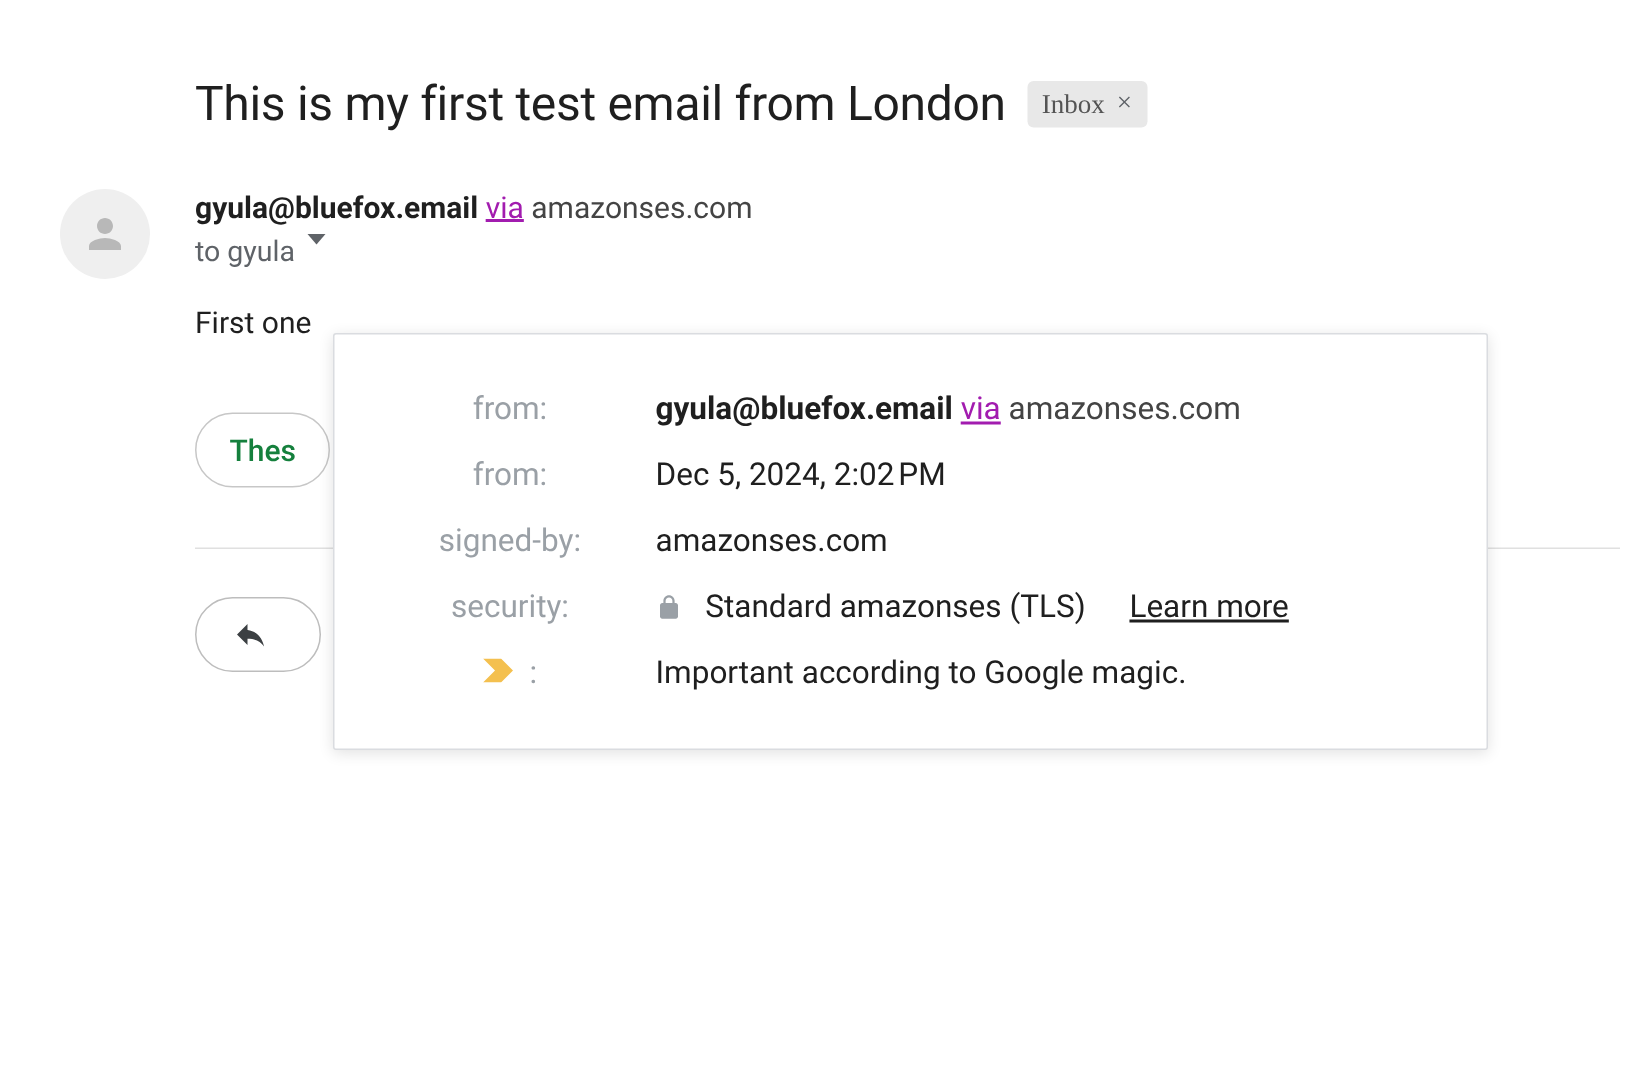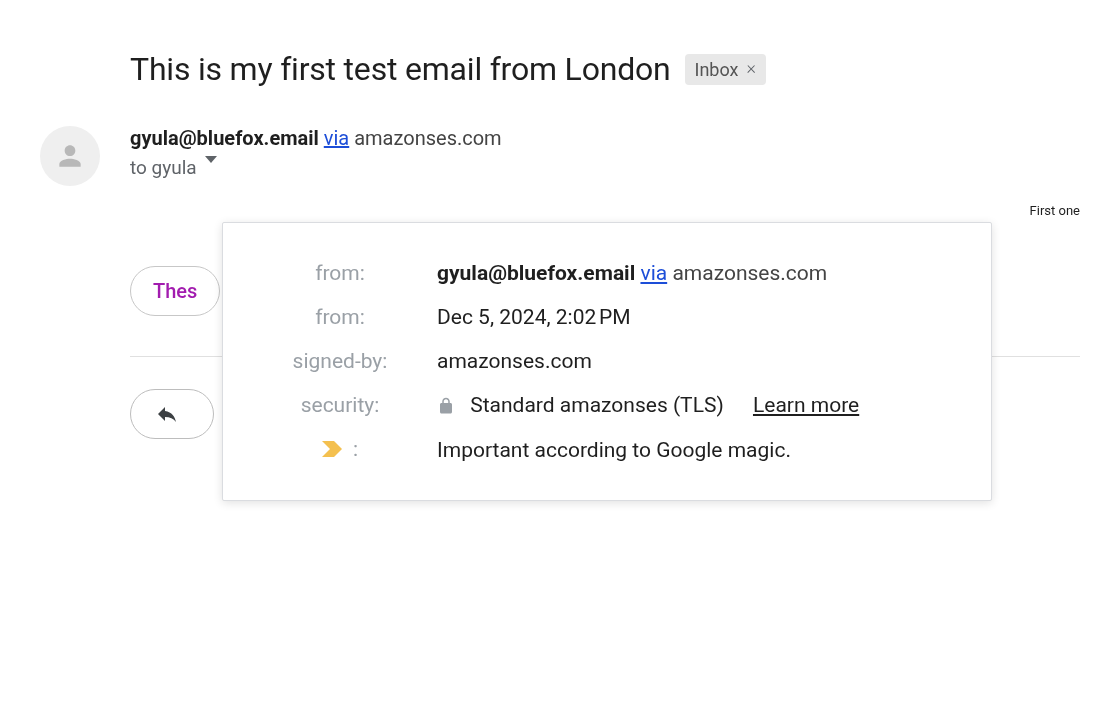--- a/index.html
+++ b/index.html
@@ -31,20 +31,21 @@
     }
     .category-label {
       display: inline-flex;
       gap: 8px;
       background: #e8e8e8;
       color: #545454;
       font-size: 18px;
       padding: 5px 10px;
       border-radius: 4px;
       cursor: pointer;
+      font-family: Liberation Serif, serif;
     }
     .category-close {
       color: #5f6368;
       font-size: 18px;
       font-weight: 300;
       line-height: 1;
     }
 
     .message-header {
       display: flex;
@@ -63,21 +64,21 @@
     }
     .avatar svg { fill: #b8b8b8; }
 
     .sender-block { flex: 1; }
     .sender-line {
       font-size: 20px;
       color: #1f1f1f;
       margin-bottom: 6px;
     }
     .sender-email { font-weight: 700; }
-    .via-word { text-decoration: underline; font-weight: 400; color: #1d4ed8; }
+    .via-word { text-decoration: underline; font-weight: 400; color: #a21caf; }
     .via-domain { color: #444; font-weight: 400; }
 
     .to-line {
       display: inline-flex;
       align-items: flex-start;
       gap: 6px;
       font-size: 19px;
       color: #5f6368;
       cursor: pointer;
       margin-bottom: 24px;
@@ -85,35 +86,34 @@
     .chevron-down {
       display: inline-block;
       width: 0; height: 0;
       border-left: 6px solid transparent;
       border-right: 6px solid transparent;
       border-top: 7px solid #5f6368;
       margin-left: 2px;
     }
 
     .body-text {
-      font-size: 13px;
+      font-size: 20px;
       color: #1f1f1f;
       margin-bottom: 48px;
-      text-align: right;
     }
 
     
     .translate-btn {
       display: inline-flex;
       align-items: center;
       border: 1px solid #c7c7c7;
       border-radius: 26px;
       padding: 12px 22px;
       font-size: 20px;
-      color: #a21caf;
+      color: #15803d;
       font-weight: 500;
       cursor: pointer;
       margin-bottom: 40px;
     }
 
     .divider {
       border: none;
       border-top: 1px solid #e0e0e0;
       margin: 0 0 32px 0;
     }

